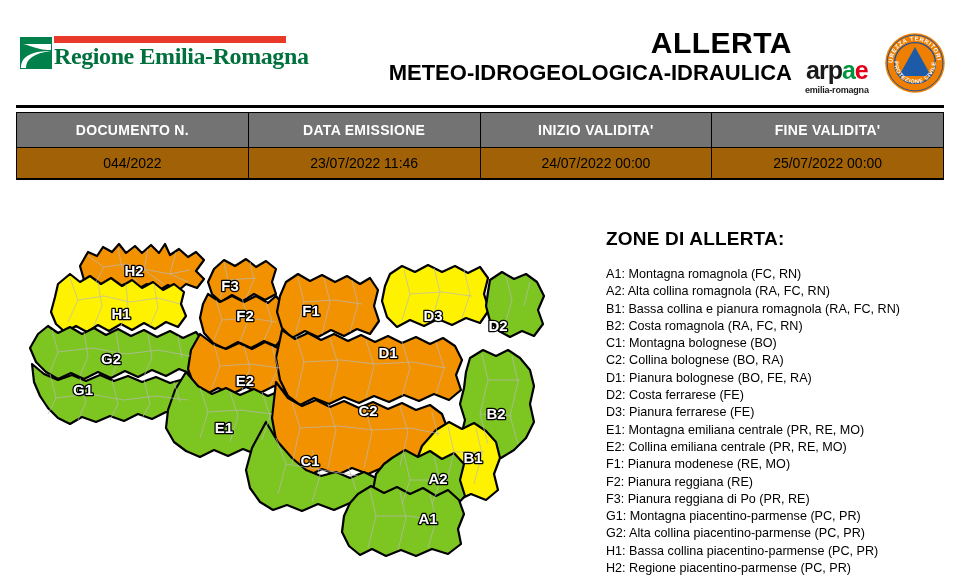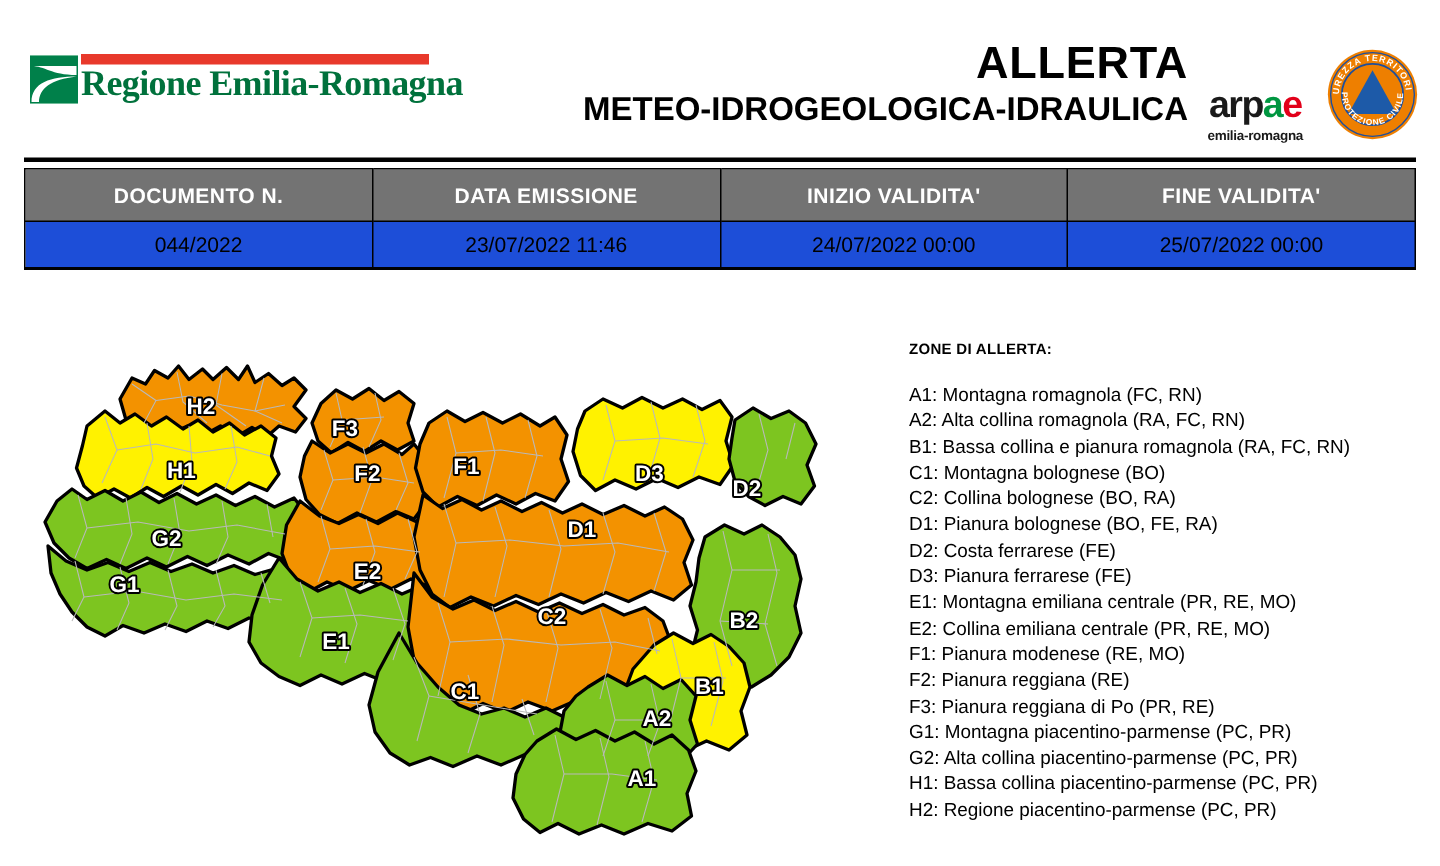--- a/index.html
+++ b/index.html
@@ -135,21 +135,21 @@
     font-size: 14px;
   }
   .info-table th {
     background: #737373;
     color: #ffffff;
     font-weight: bold;
     height: 32px;
     letter-spacing: 0.3px;
   }
   .info-table td {
-    background: #1d4ed8;
+    background: #a16207;
     color: #000000;
     height: 28px;
     font-weight: normal;
   }
   .rule-bottom {
     position: absolute;
     left: 16px;
     top: 178px;
     width: 928px;
     height: 2px;
@@ -179,21 +179,21 @@
   }
 
   
   .legend {
     position: absolute;
     left: 606px;
     top: 228px;
     width: 350px;
   }
   .legend-title {
-    font-size: 10px;
+    font-size: 19px;
     font-weight: bold;
     letter-spacing: 0.2px;
     margin-bottom: 16px;
   }
   .legend-list {
     list-style: none;
     margin: 0;
     padding: 0;
   }
   .legend-list li {
@@ -397,20 +397,21 @@
       </g>
   </svg>
 </div>
 
 <div class="legend">
   <div class="legend-title">ZONE DI ALLERTA:</div>
   <ul class="legend-list" id="legend-list">
       <li>A1: Montagna romagnola (FC, RN)</li>
       <li>A2: Alta collina romagnola (RA, FC, RN)</li>
       <li>B1: Bassa collina e pianura romagnola (RA, FC, RN)</li>
+      <li>B2: Costa romagnola (RA, FC, RN)</li>
       <li>C1: Montagna bolognese (BO)</li>
       <li>C2: Collina bolognese (BO, RA)</li>
       <li>D1: Pianura bolognese (BO, FE, RA)</li>
       <li>D2: Costa ferrarese (FE)</li>
       <li>D3: Pianura ferrarese (FE)</li>
       <li>E1: Montagna emiliana centrale (PR, RE, MO)</li>
       <li>E2: Collina emiliana centrale (PR, RE, MO)</li>
       <li>F1: Pianura modenese (RE, MO)</li>
       <li>F2: Pianura reggiana (RE)</li>
       <li>F3: Pianura reggiana di Po (PR, RE)</li>

